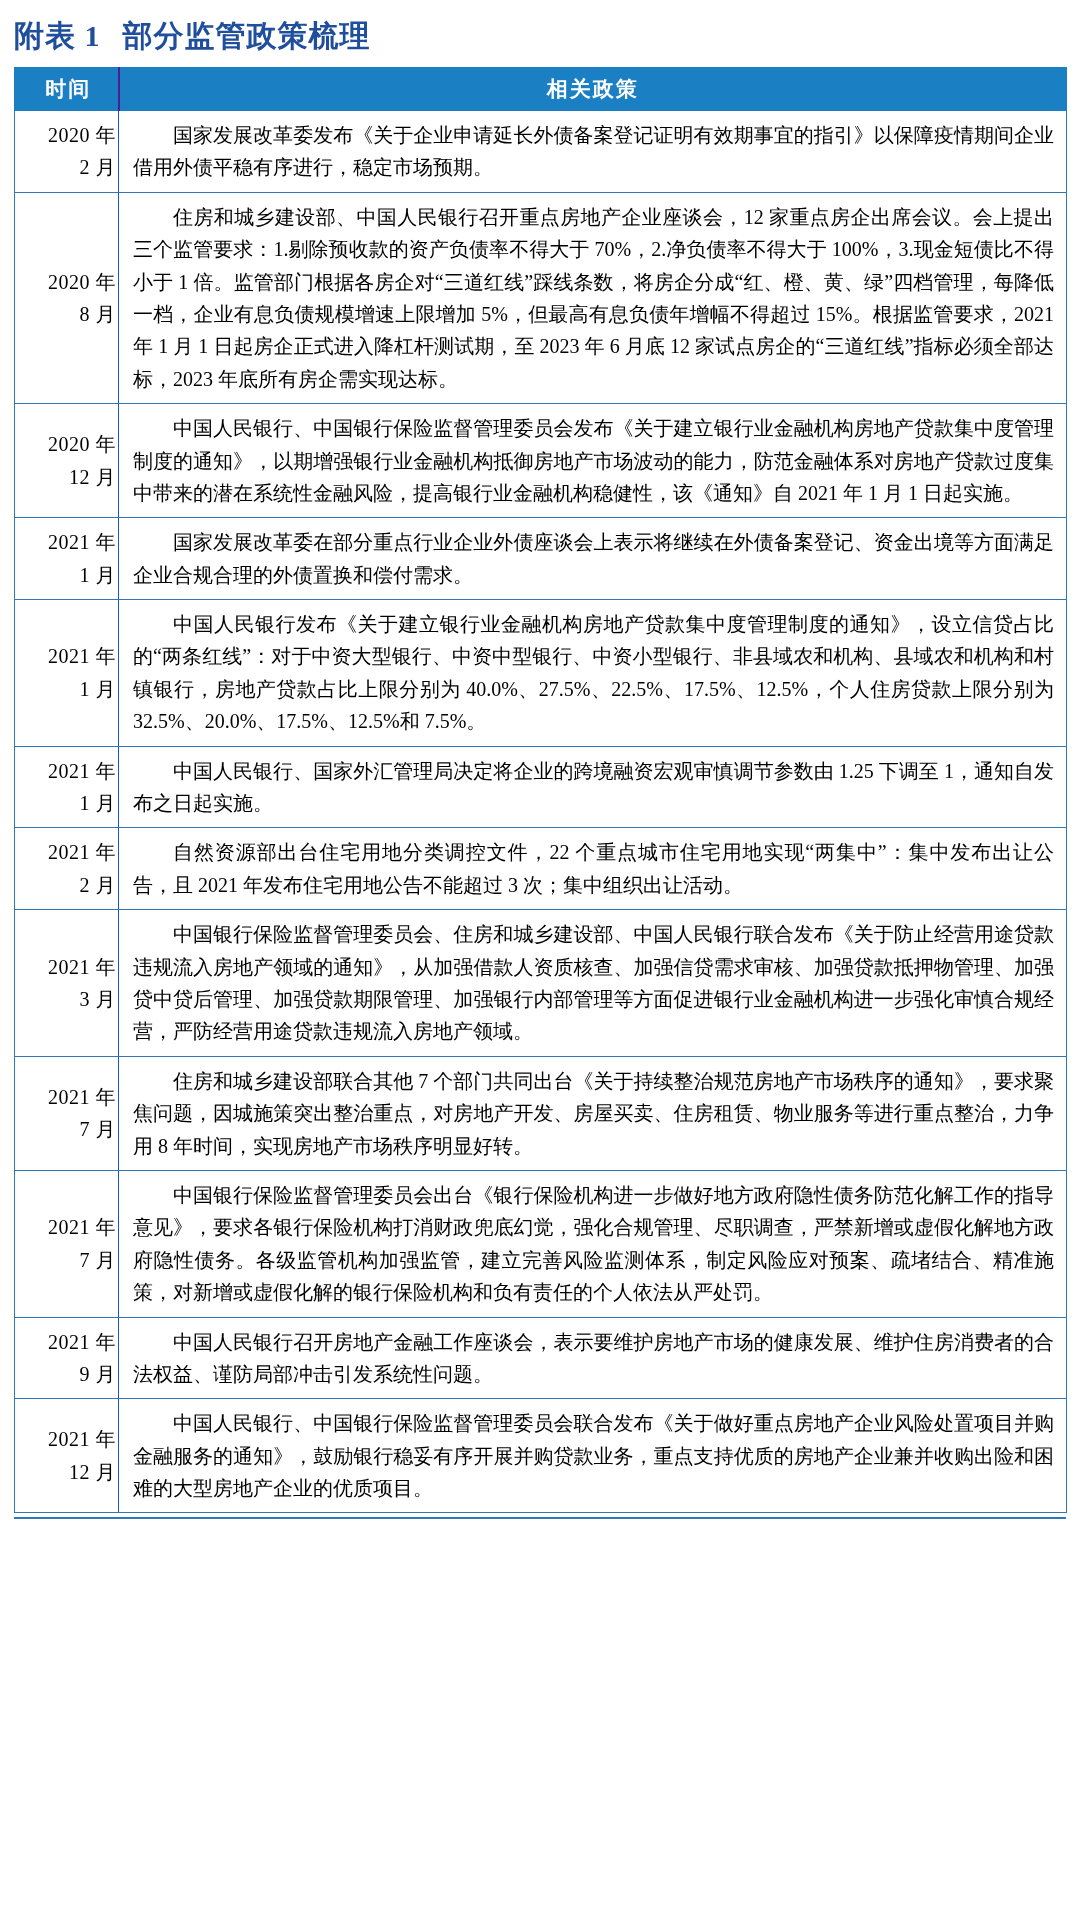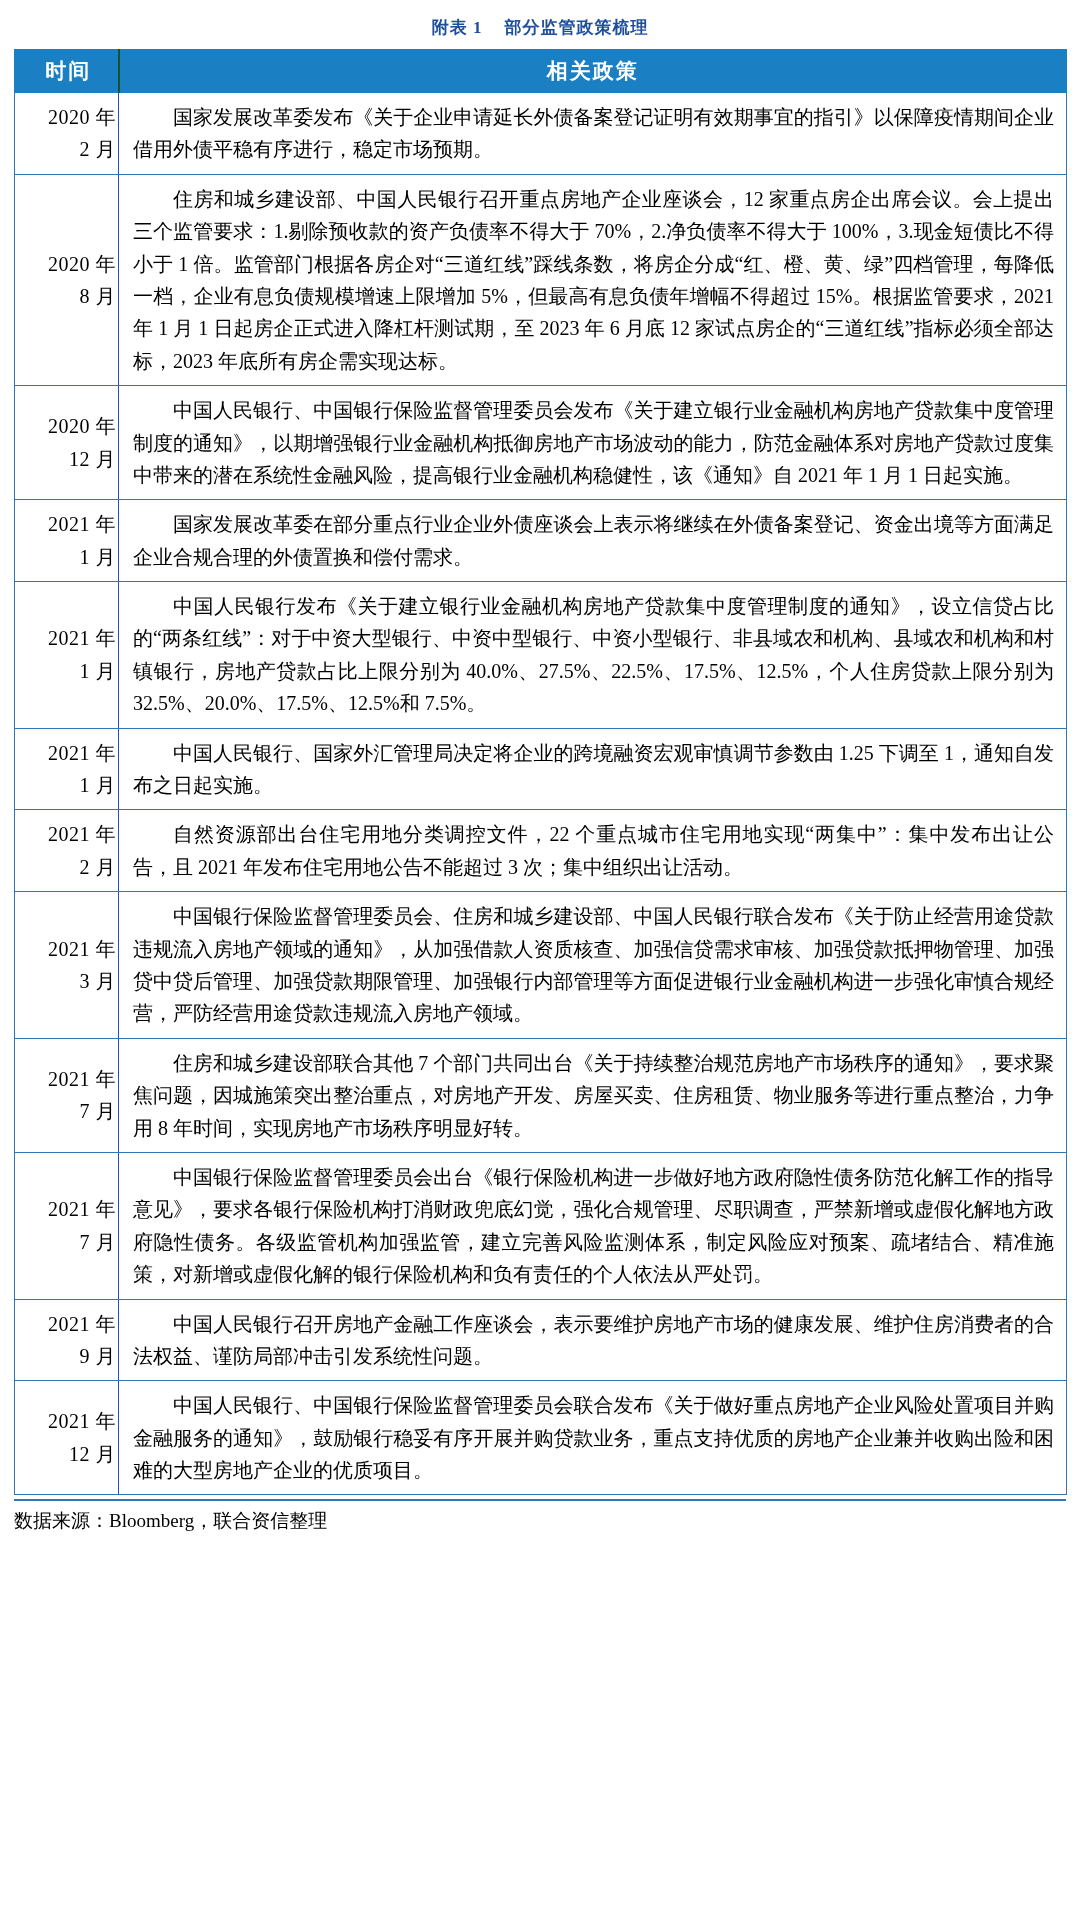--- a/index.html
+++ b/index.html
@@ -11,22 +11,22 @@
     width: 1080px;
     font-family: "Liberation Serif", "DejaVu Serif", serif;
     color: #000000;
   }
   .page {
     width: 1080px;
     box-sizing: border-box;
     padding: 10px 14px 6px 14px;
   }
   .doc-title {
-    text-align: center;
-    font-size: 17px;
+    text-align: left;
+    font-size: 30px;
     font-weight: bold;
     color: #1f4e9c;
     letter-spacing: 1px;
     margin: 6px 0 10px 0;
     font-family: "Liberation Serif", "DejaVu Serif", serif;
   }
   .doc-title .title-gap {
     display: inline-block;
     width: 22px;
   }
@@ -42,21 +42,21 @@
     background: #1b7fc4;
     color: #ffffff;
     font-size: 21px;
     font-weight: bold;
     text-align: center;
     padding: 7px 4px;
     border: 1px solid #1b7fc4;
     letter-spacing: 2px;
   }
   table.policy-table th.th-time {
-    border-right: 2px solid #14532d;
+    border-right: 2px solid #4c1d95;
     padding-left: 8px;
   }
   table.policy-table td {
     border-top: 1px solid #2f78b5;
     border-bottom: 1px solid #2f78b5;
     vertical-align: middle;
     font-size: 20px;
     line-height: 1.62;
   }
   table.policy-table td.time-cell {
@@ -164,16 +164,15 @@
         </tr>
         <tr>
           <td class="time-cell">2021 年
 12 月</td>
           <td class="policy-cell">中国人民银行、中国银行保险监督管理委员会联合发布《关于做好重点房地产企业风险处置项目并购金融服务的通知》，鼓励银行稳妥有序开展并购贷款业务，重点支持优质的房地产企业兼并收购出险和困难的大型房地产企业的优质项目。</td>
         </tr>
       </tbody>
   </table>
 
   <div class="note-block">
-    <div class="note-line">数据来源：Bloomberg，联合资信整理</div>
   </div>
 
 </div>
 
 </body></html>

